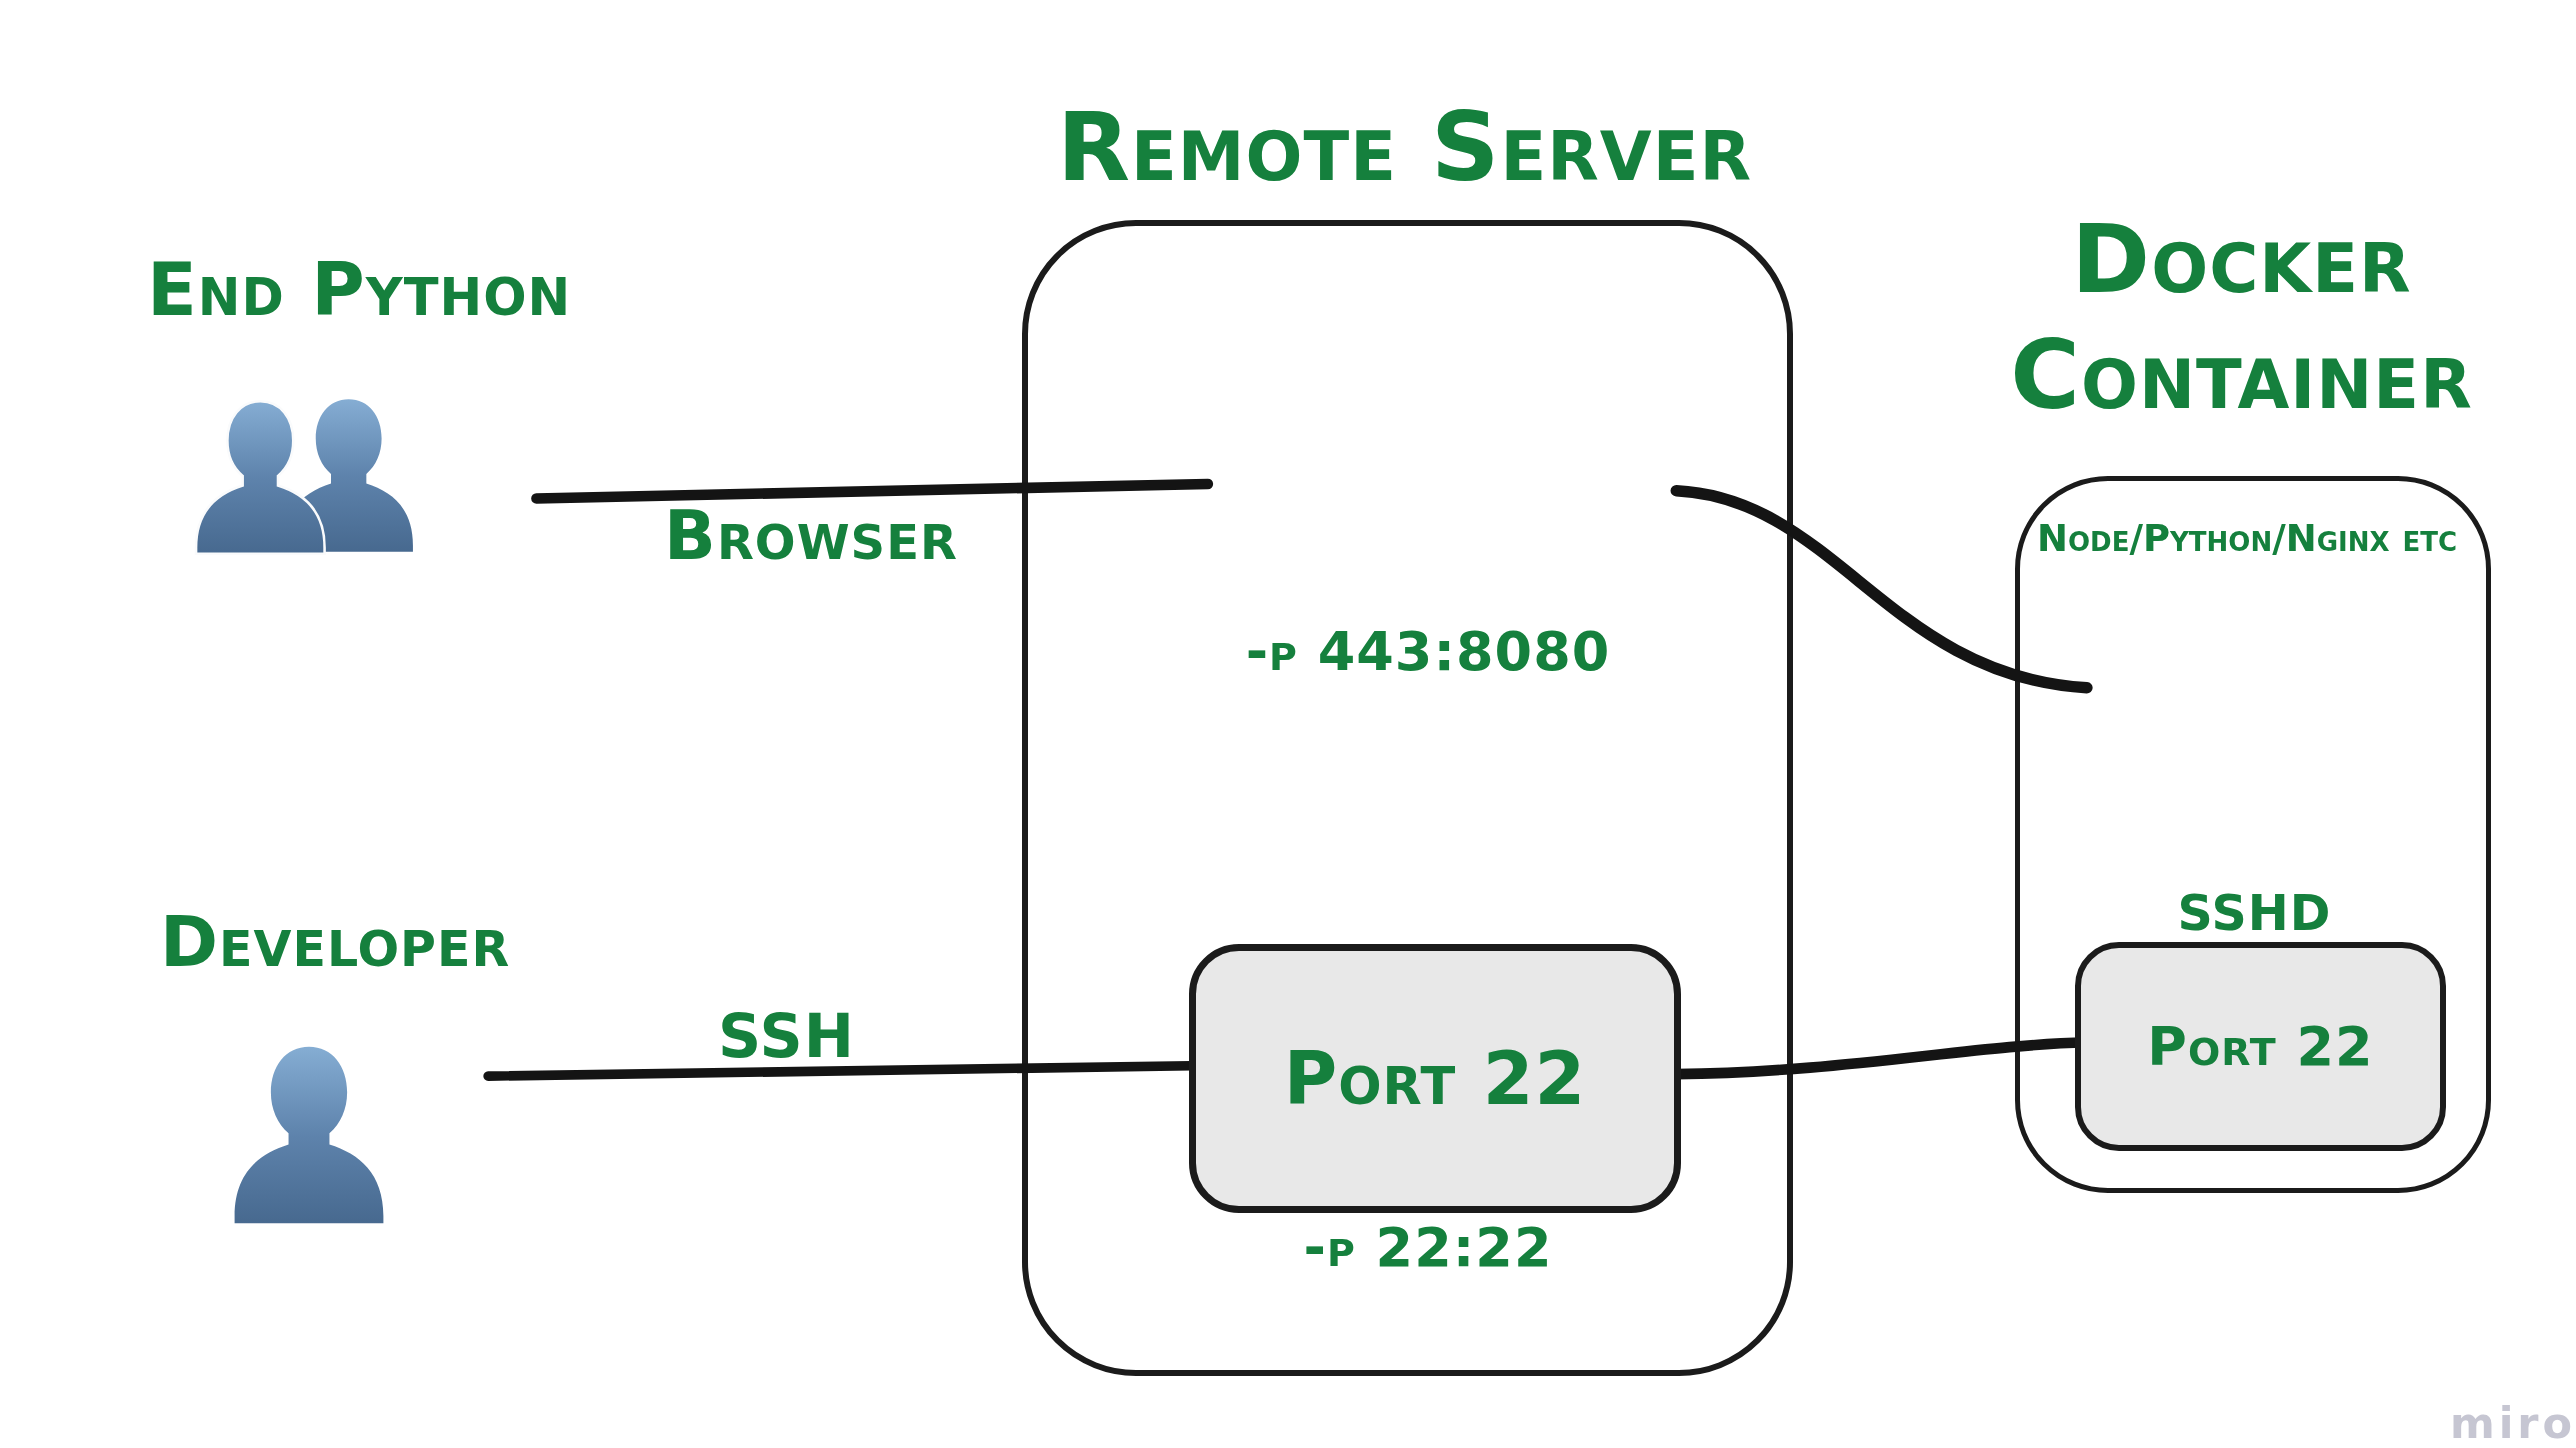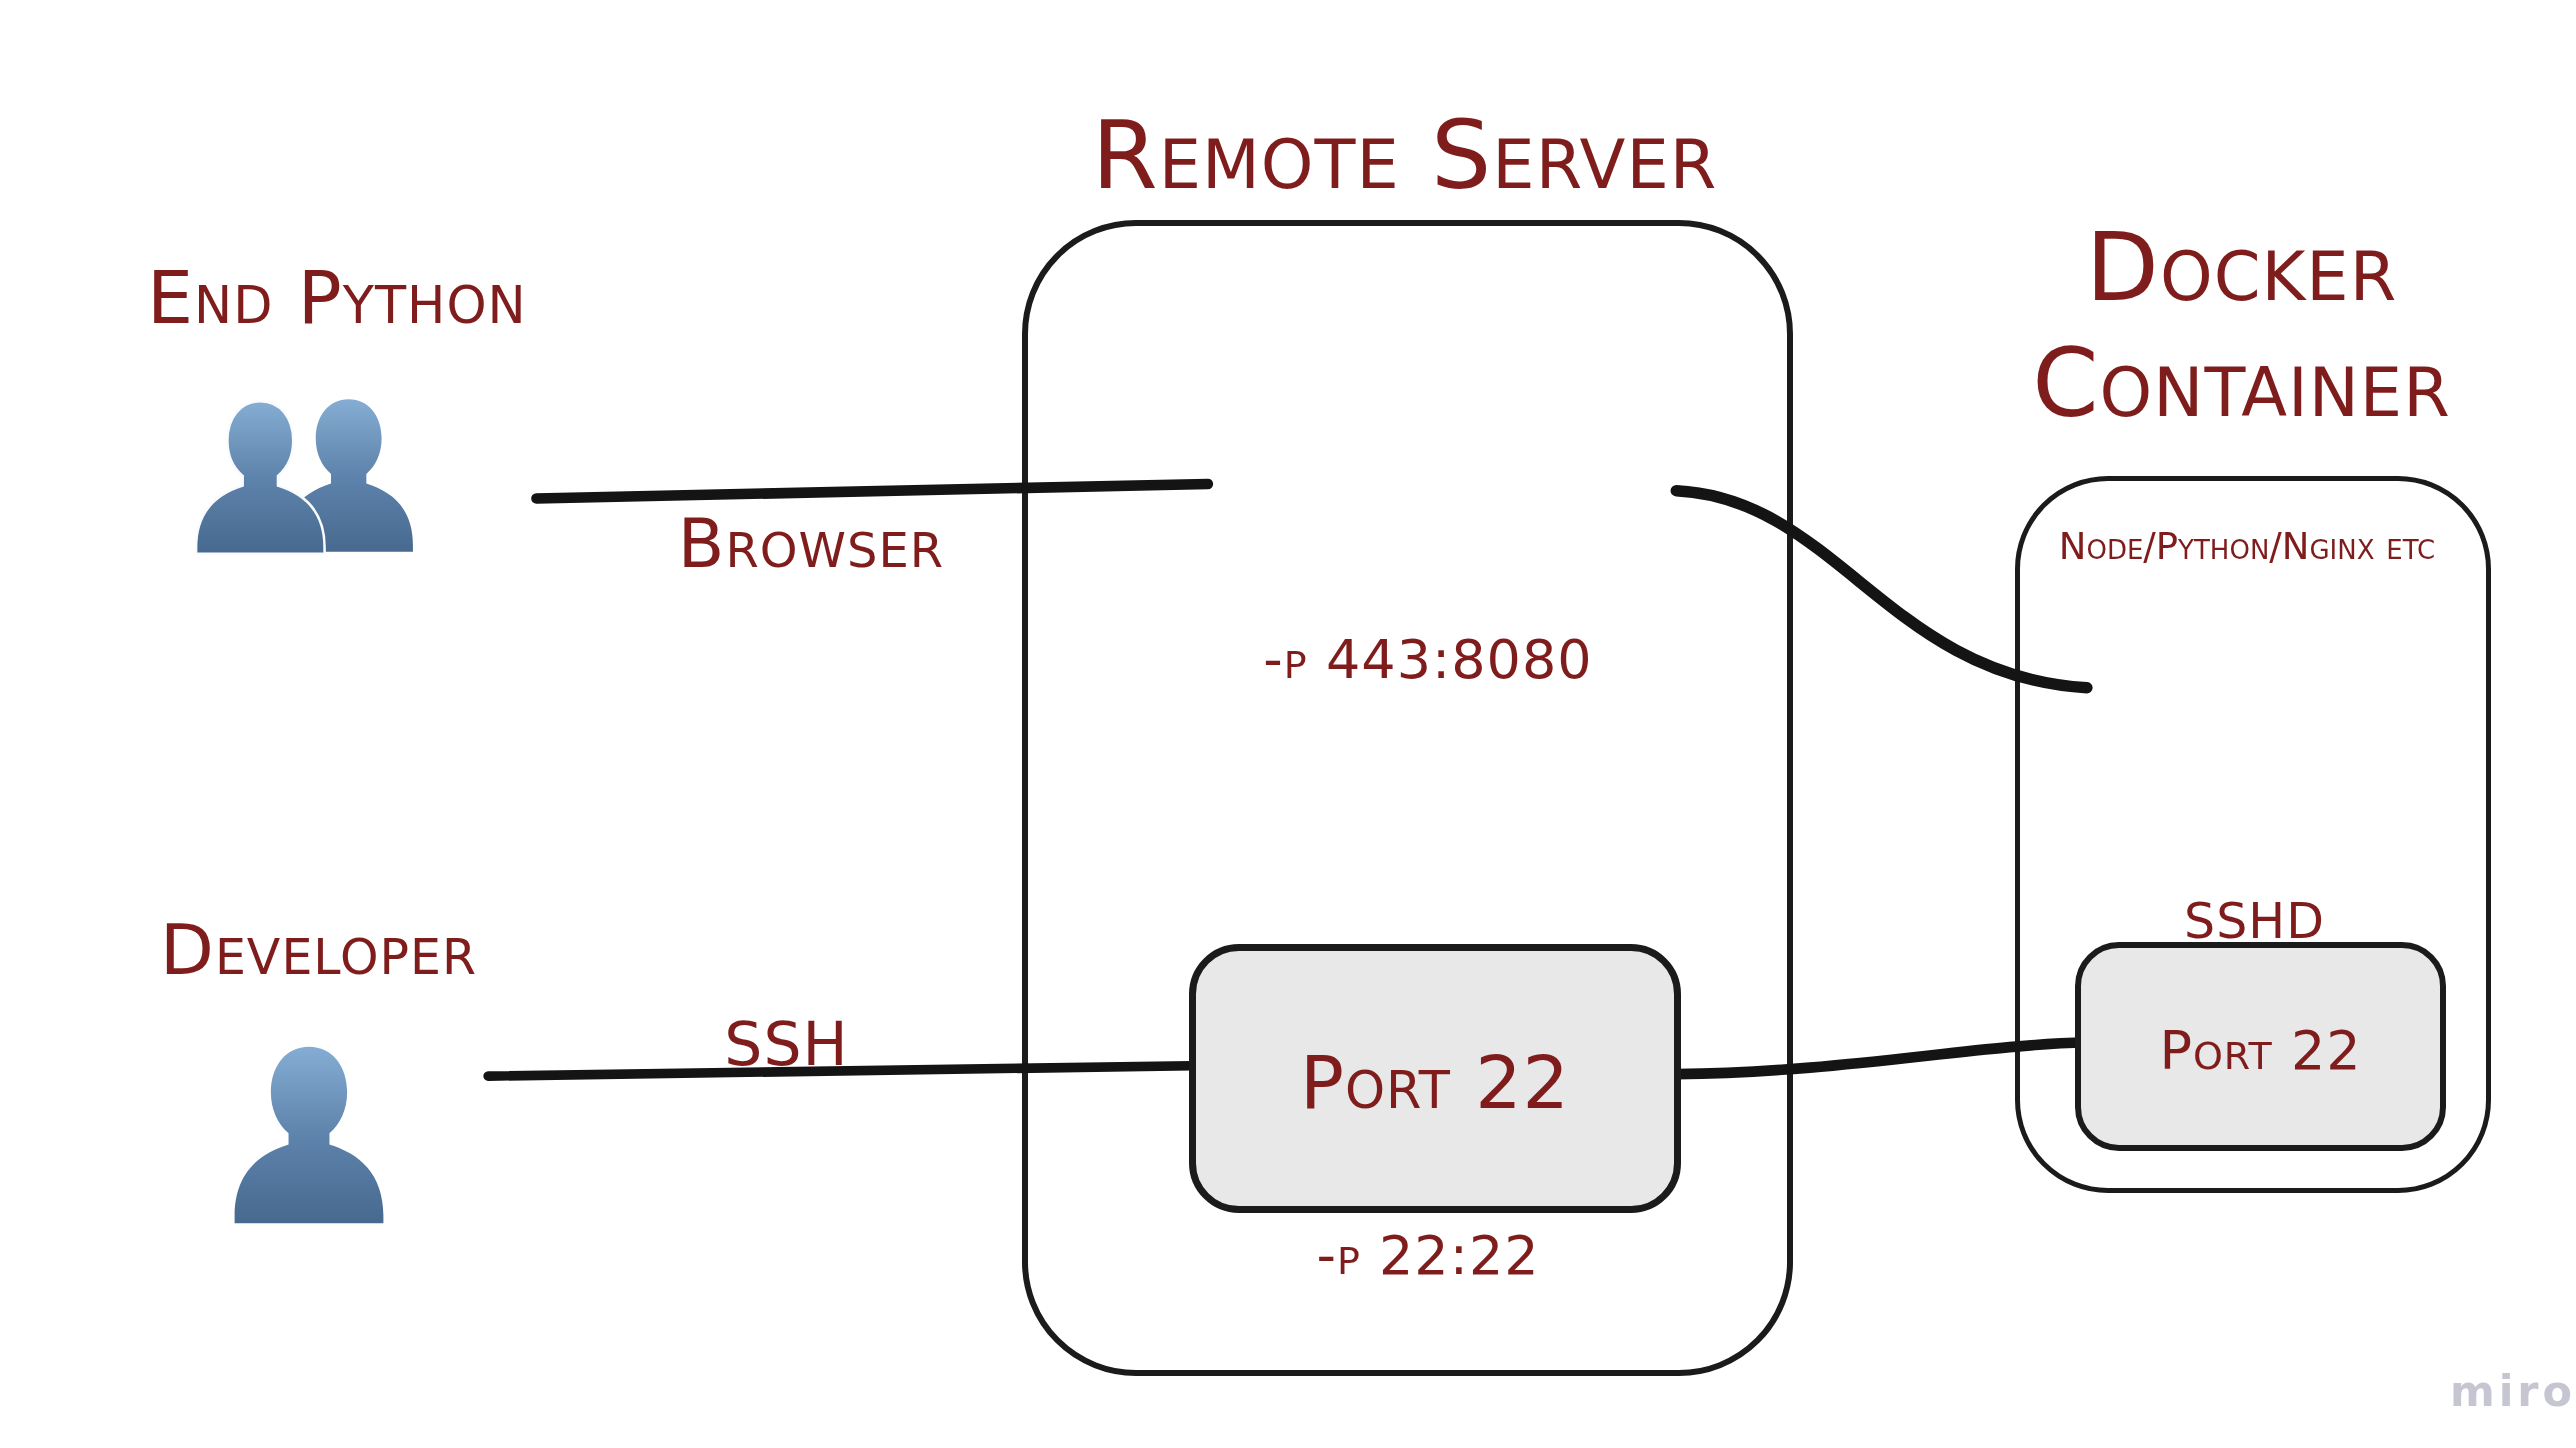--- a/index.html
+++ b/index.html
@@ -7,25 +7,24 @@
     position:relative;
     width:2576px;height:1448px;
     background:#ffffff;
     font-family:"DejaVu Sans","Liberation Sans",sans-serif;
     color:#171717;
     overflow:hidden;
   }
   .t{
     position:absolute;
     font-variant:small-caps;
-    font-weight:normal;
-    color:#7f1d1d;
+    font-weight:bold;
+    color:#15803d;
     letter-spacing:1px;
     white-space:nowrap;
-    margin-top:8px;
   }
   .center{text-align:center;}
   .outline{
     position:absolute;
     border:6.8px solid #1b1b1b;
     border-radius:114px;
     background:transparent;
     z-index:1;
   }
   .lines{
@@ -43,20 +42,21 @@
   }
   .label-layer{position:absolute;left:0;top:0;z-index:4;}
   .icon{position:absolute;z-index:2;}
   .watermark{
     position:absolute;
     font-family:"DejaVu Sans","Liberation Sans",sans-serif;
     font-weight:bold;
     color:#c6c6d2;
     letter-spacing:3.9px;
     z-index:5;
+    margin-top:32px;
   }
 </style>
 </head>
 <body>
 
 <div class="canvas">
 
   <svg width="0" height="0" style="position:absolute" aria-hidden="true">
     <defs>
       <linearGradient id="pg" x1="0" y1="0" x2="0" y2="1">

